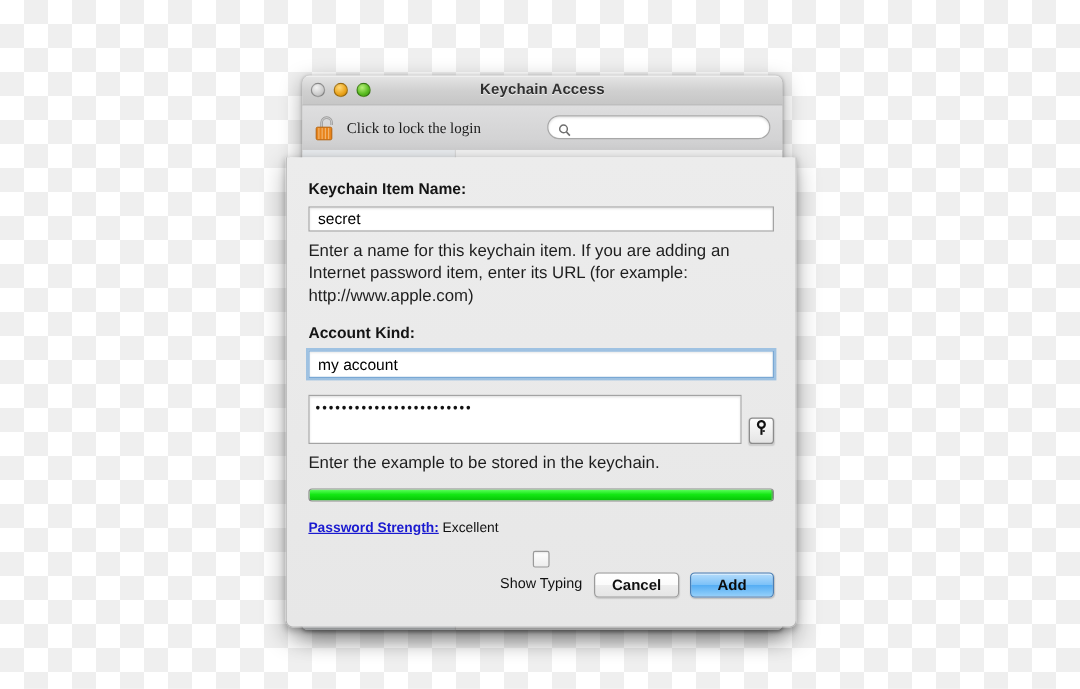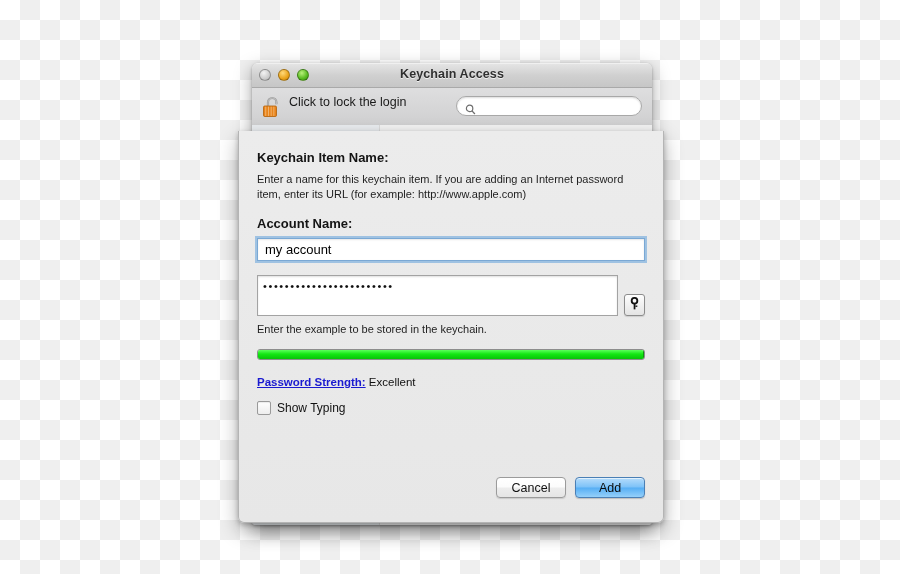--- a/index.html
+++ b/index.html
@@ -73,21 +73,23 @@
     height: 38px;
     background: linear-gradient(to bottom, #dededf 0%, #cfcfd0 100%);
     border-bottom: 1px solid #a5a5a5;
     display: flex;
     align-items: center;
     padding: 0 10px;
     position: relative;
   }
   .lock-btn {
     display: flex;
+    align-items: center;
     gap: 7px;
+    font-family: Liberation Serif, serif;
   }
   .lock-icon { width: 20px; height: 24px; display:block; }
   .lock-label {
     font-size: 12.5px;
     color: #1a1a1a;
   }
   .searchfield {
     position: absolute;
     right: 10px;
     top: 8px;
@@ -206,21 +208,21 @@
     font-size: 13px;
     color: #000;
     font-family: "Liberation Sans", sans-serif;
   }
   .textfield.focused {
     border: 1px solid #7aa8d4;
     box-shadow: 0 0 0 2px rgba(108,166,220,0.60), inset 0 1px 2px rgba(0,0,0,0.10);
     height: 23px;
   }
   .helptext {
-    font-size: 11px;
+    font-size: 14px;
     color: #1e1e1e;
     line-height: 1.35;
     margin-top: 6px;
   }
   .spacer-md { height: 14px; }
 
   .pwrow { display: flex; align-items: flex-start; gap: 6px; }
   .pwarea {
     flex: 1;
     height: 41px;
@@ -271,36 +273,38 @@
     color: #1a1ad0;
     text-decoration: underline;
     font-weight: bold;
   }
 
   .checkrow {
     margin-top: 13px;
     display: flex; align-items: center; gap: 6px;
     font-size: 12px;
     color: #111;
+    flex-direction: column;
   }
   .checkbox {
     width: 12px; height: 12px;
     border: 1px solid #9a9a9a;
     border-radius: 2px;
     background: linear-gradient(to bottom, #ffffff, #ededed);
     box-shadow: inset 0 1px 1px rgba(0,0,0,0.08);
     flex: none;
   }
 
   .buttons {
     position: absolute;
     right: 18px;
     bottom: 24px;
     display: flex;
     gap: 9px;
+    font-weight: bold;
   }
   .btn {
     min-width: 70px;
     height: 21px;
     border-radius: 4px;
     font-size: 12.5px;
     color: #111;
     display: flex; align-items: center; justify-content: center;
     box-sizing: border-box;
     padding: 0 14px;
@@ -431,25 +435,28 @@
           <span class="rname">3rt9.localtunnel.com</span>
           <span class="rkind">Internet</span>
         </div>
     </div>
   </div>
 </div>
 
 <div class="sheet">
 
   <div class="field-label">Keychain Item Name:</div>
+  <div class="textfield">
+    <input type="text" value="secret" style="">
+  </div>
   <div class="helptext">Enter a name for this keychain item. If you are adding an Internet password item, enter its URL (for example: http://www.apple.com)</div>
 
   <div class="spacer-md"></div>
 
-  <div class="field-label">Account Name:</div>
+  <div class="field-label">Account Kind:</div>
   <div class="textfield focused">
     <input type="text" value="my account" style="">
   </div>
 
   <div class="spacer-md"></div>
 
   <div class="pwrow">
     <div class="pwarea">••••••••••••••••••••••••</div>
     <div class="keybtn">
       <span>

